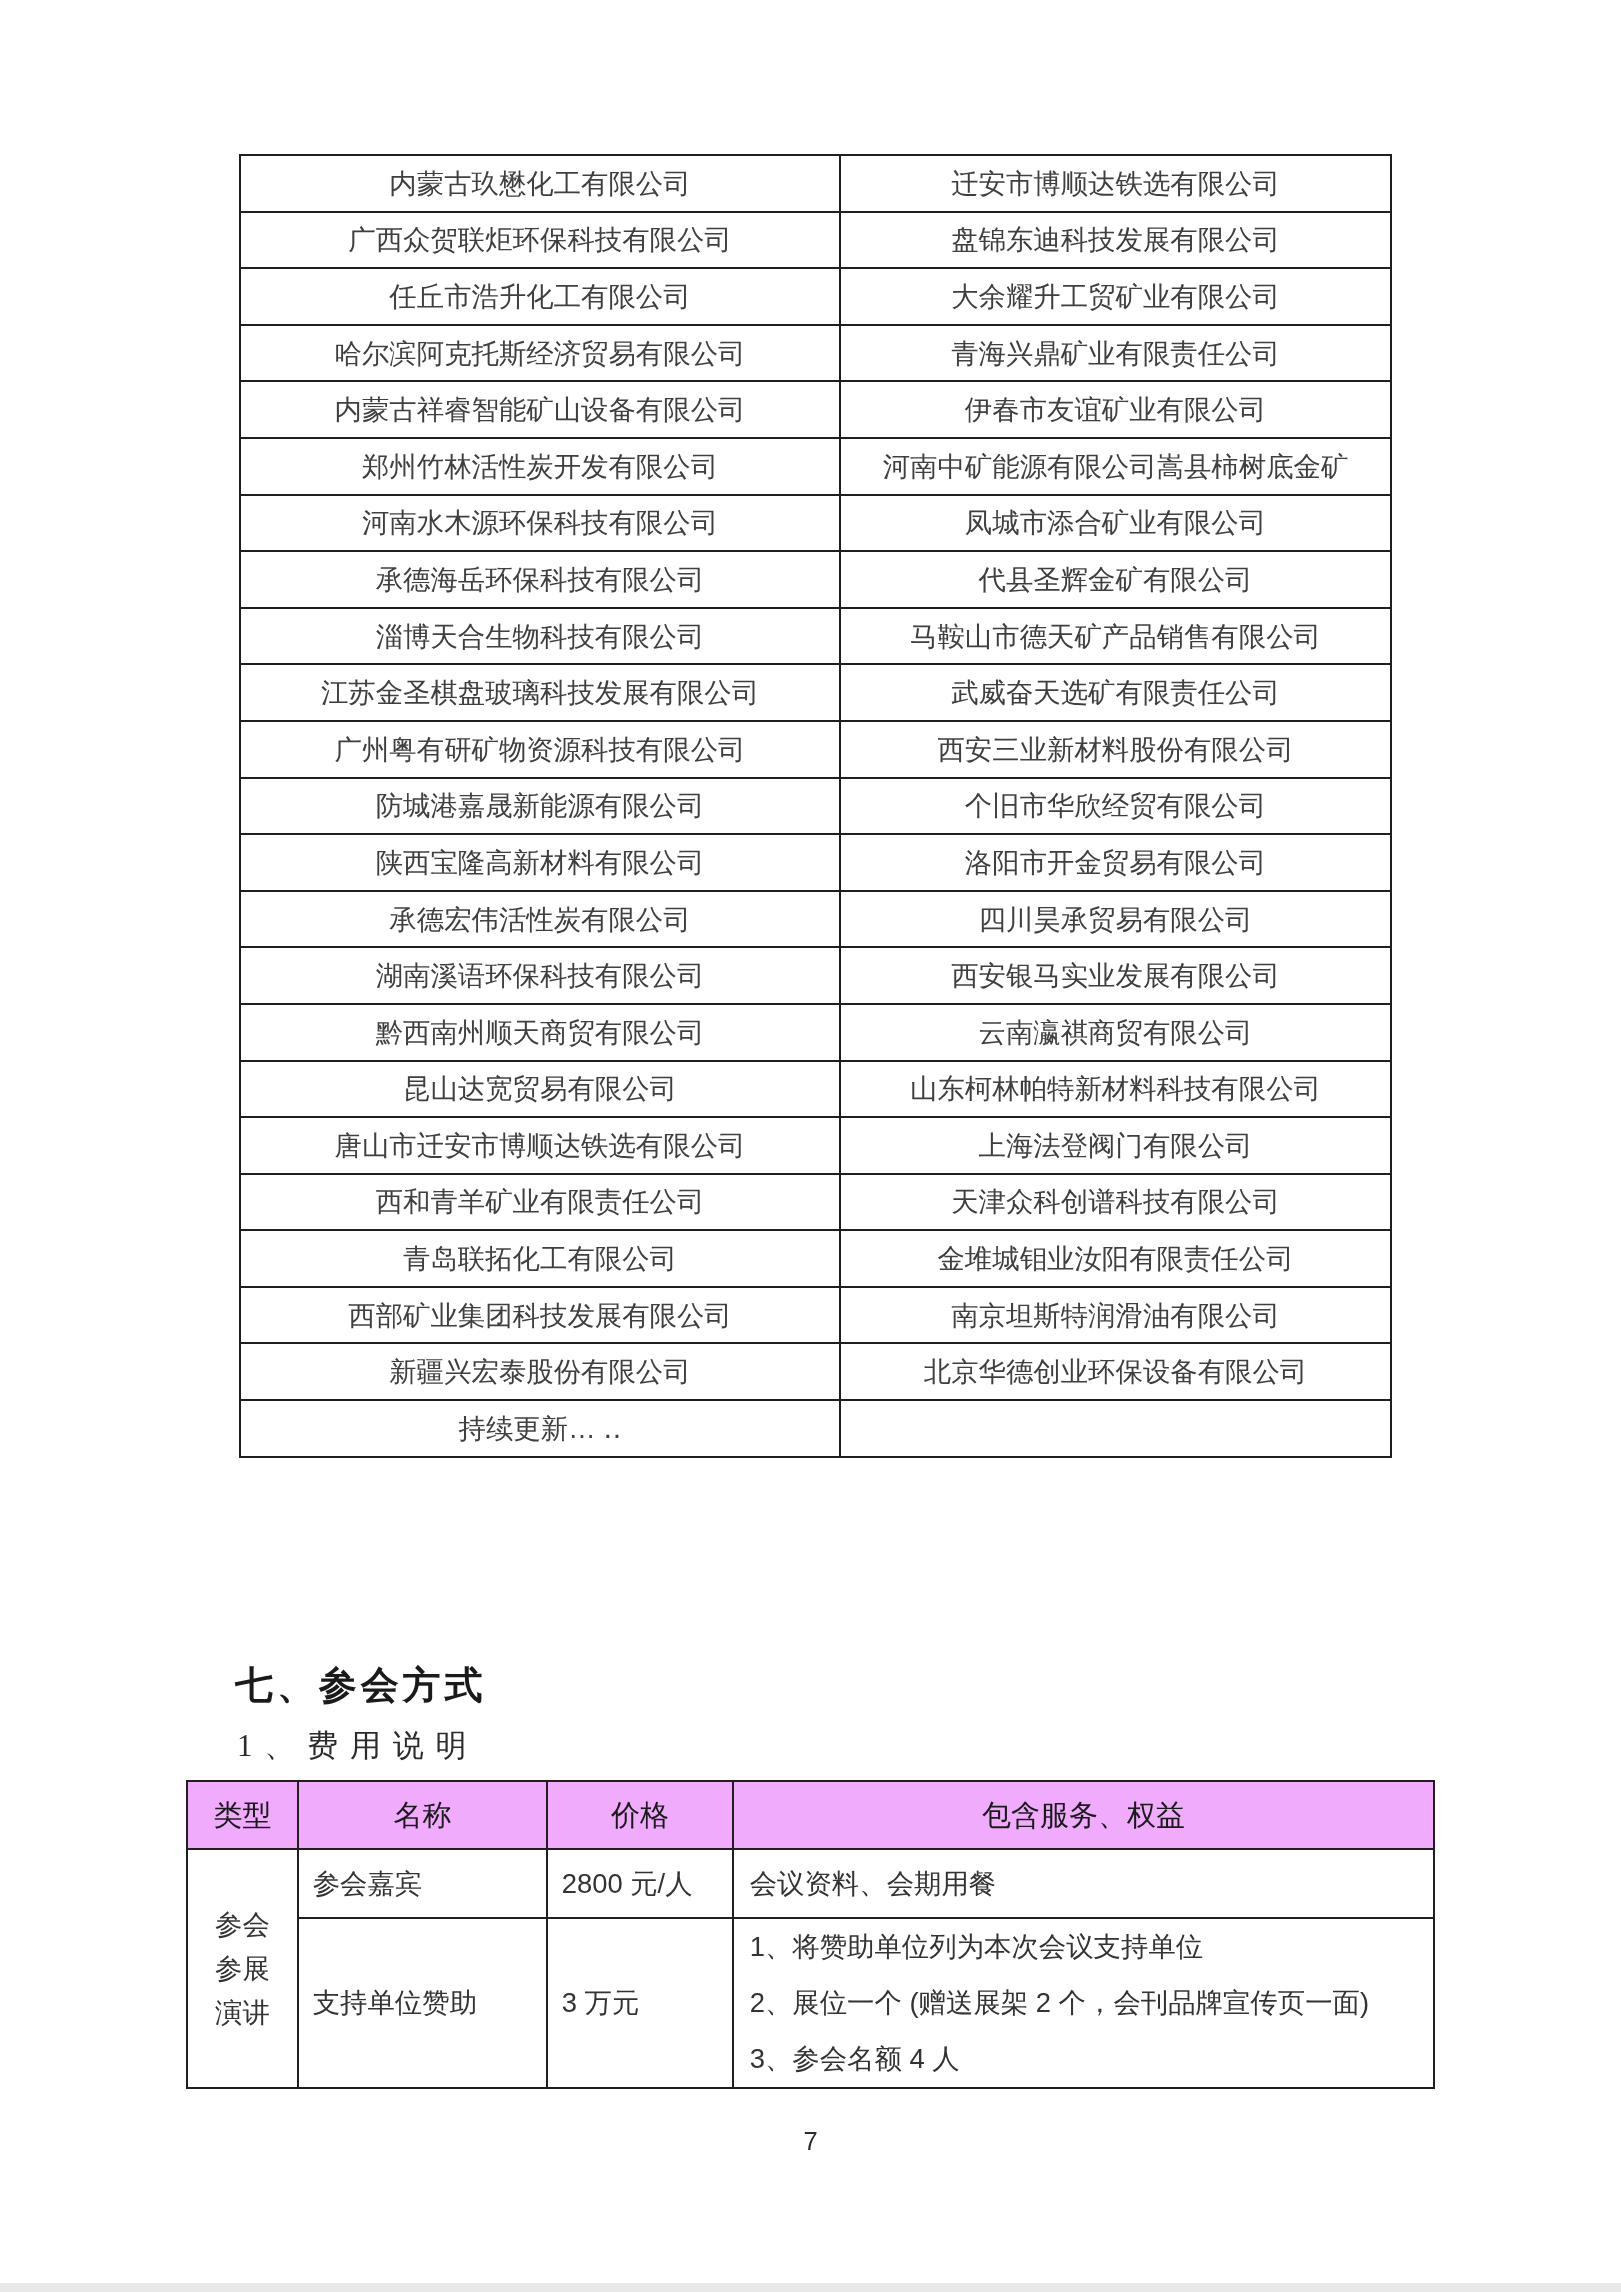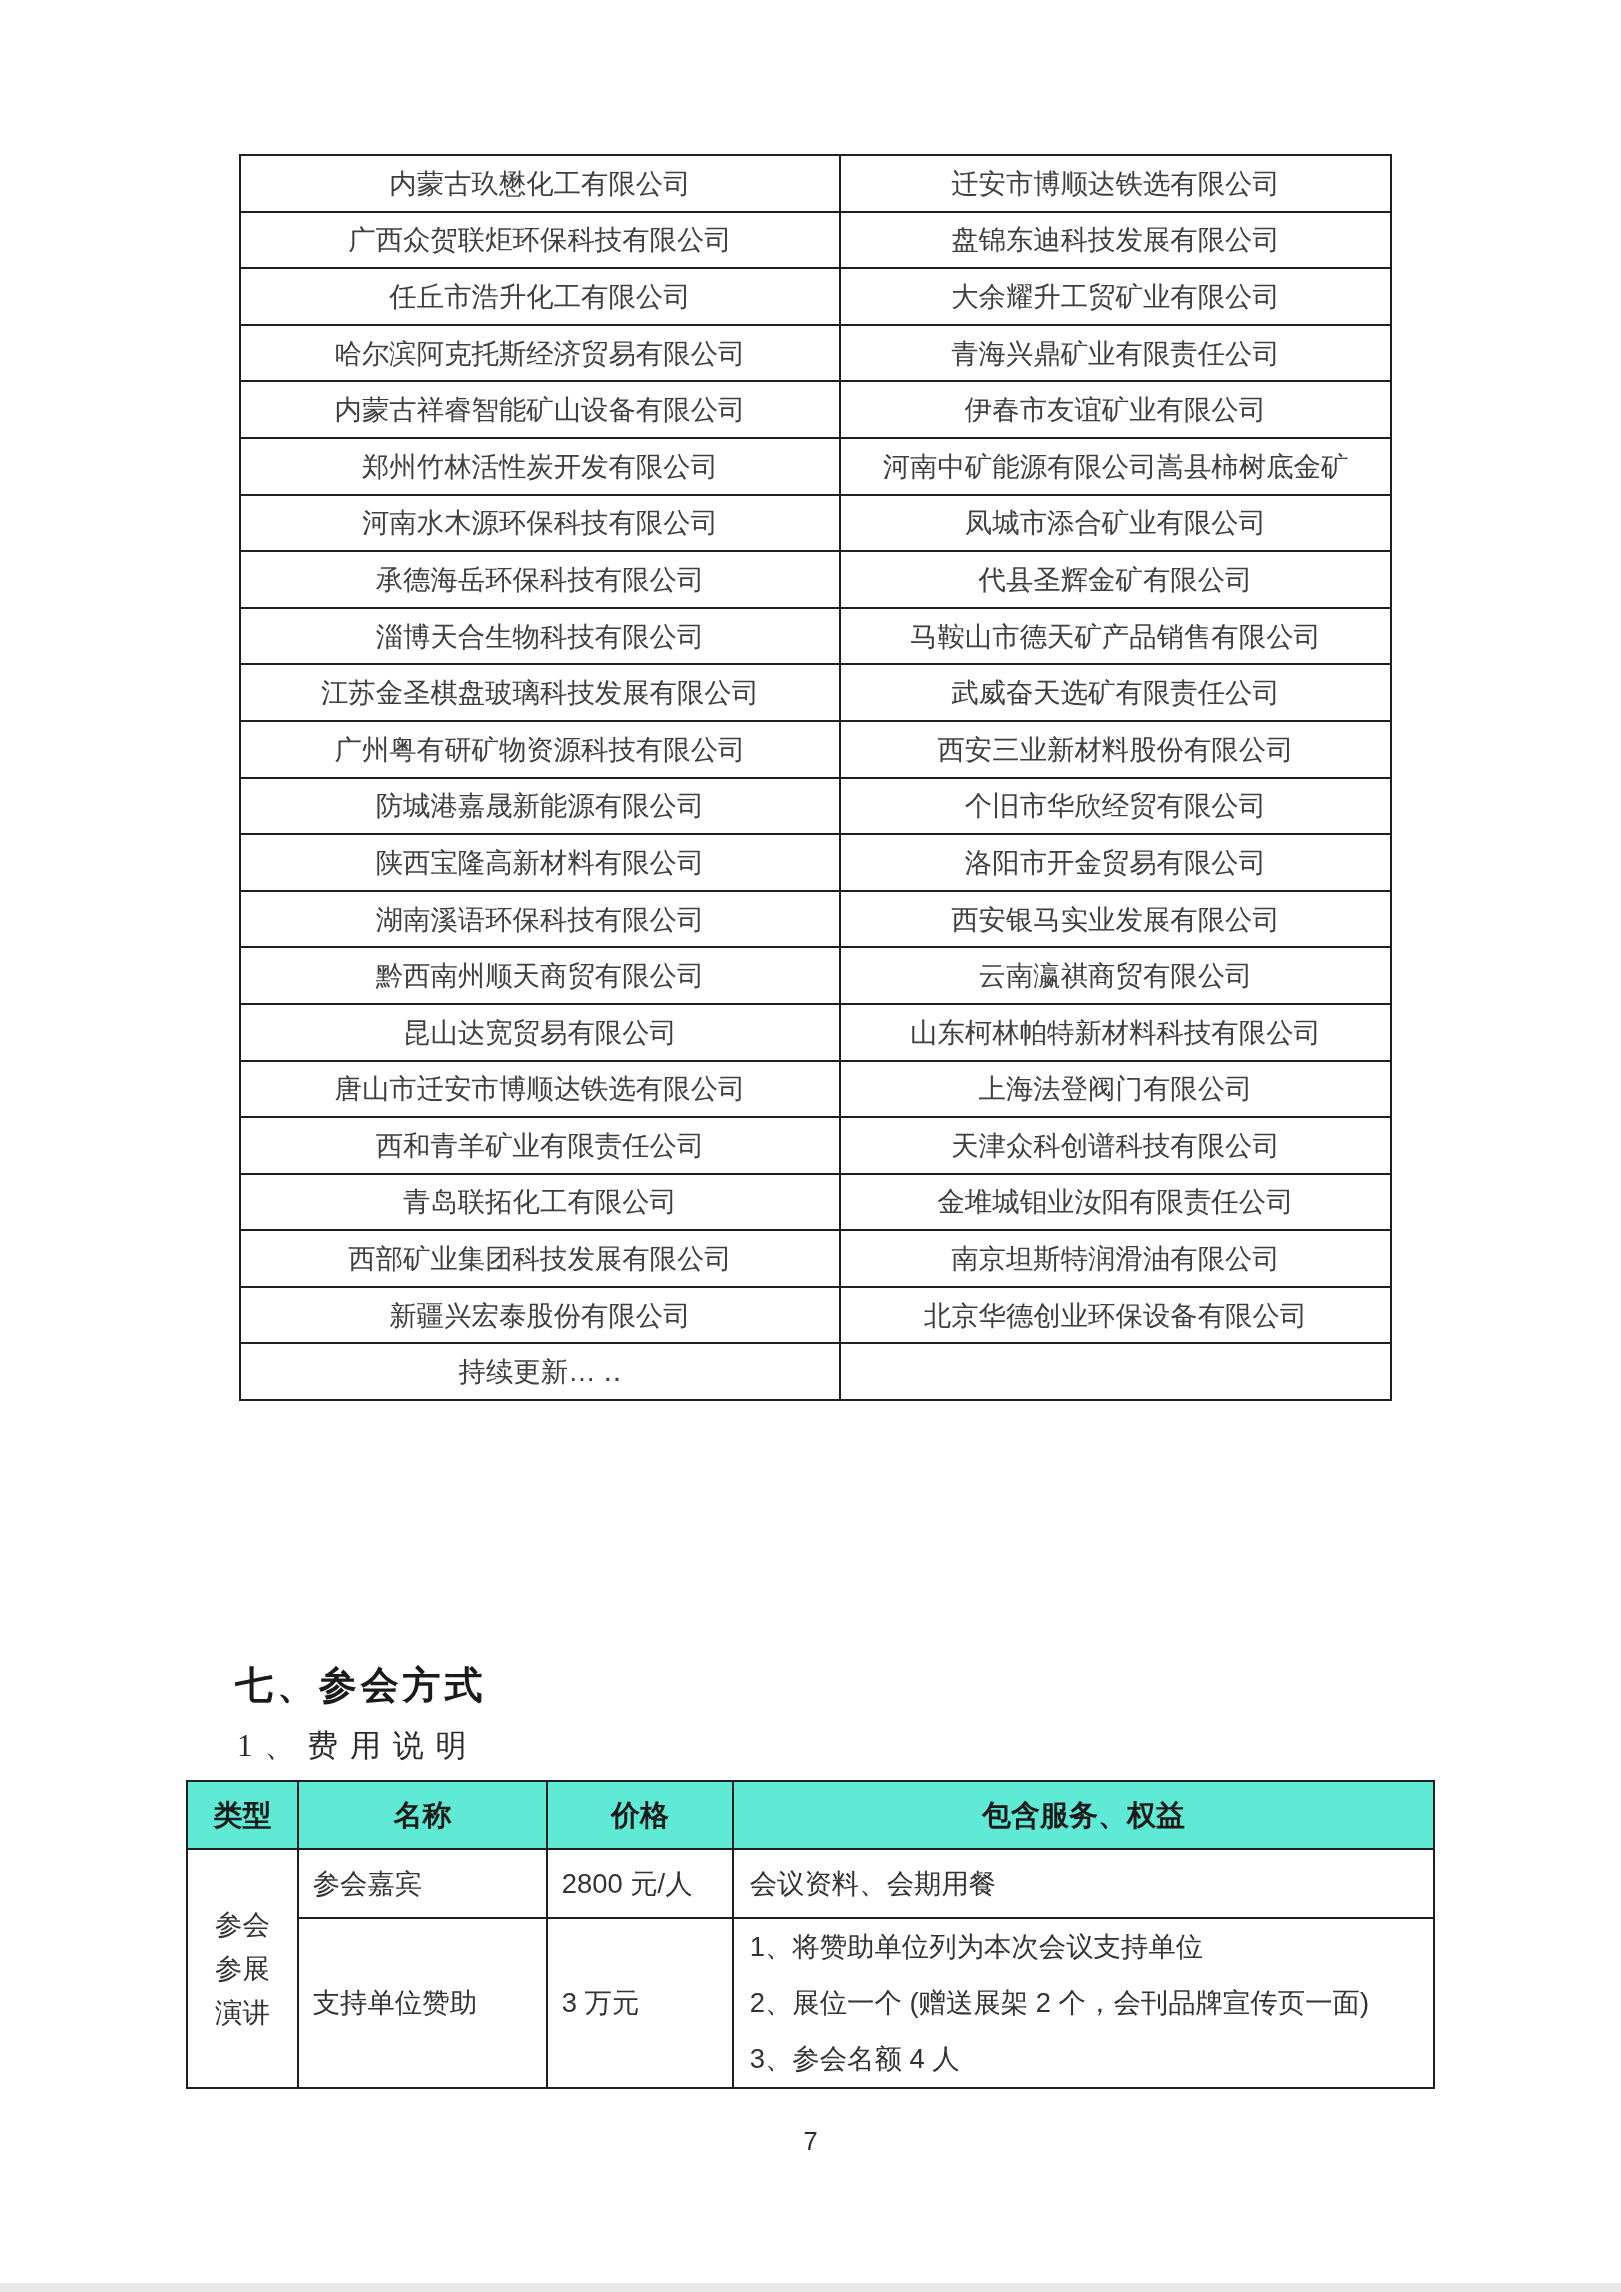--- a/index.html
+++ b/index.html
@@ -61,25 +61,25 @@
   .fee-table {
     position: absolute;
     left: 186px;
     top: 1780px;
     width: 1247px;
     border-collapse: collapse;
     table-layout: fixed;
     border: 2.9px solid #1f1f1f;
   }
   .fee-table th {
-    background: #5eead4;
+    background: #f0abfc;
     border: 2px solid #1f1f1f;
     font-size: 29px;
     line-height: 39px;
-    font-weight: bold;
+    font-weight: normal;
     color: #1a1a1a;
     text-align: center;
     vertical-align: middle;
     padding: 13.7px 5.9px;
   }
   .fee-table td {
     border: 2px solid #1f1f1f;
     font-size: 27.4px;
     color: #333333;
     vertical-align: middle;
@@ -193,20 +193,24 @@
         <tr>
           <td>防城港嘉晟新能源有限公司</td>
           <td>个旧市华欣经贸有限公司</td>
         </tr>
 
         <tr>
           <td>陕西宝隆高新材料有限公司</td>
           <td>洛阳市开金贸易有限公司</td>
         </tr>
 
+        <tr>
+          <td>承德宏伟活性炭有限公司</td>
+          <td>四川昊承贸易有限公司</td>
+        </tr>
 
         <tr>
           <td>湖南溪语环保科技有限公司</td>
           <td>西安银马实业发展有限公司</td>
         </tr>
 
 
         <tr>
           <td>黔西南州顺天商贸有限公司</td>
           <td>云南瀛祺商贸有限公司</td>

